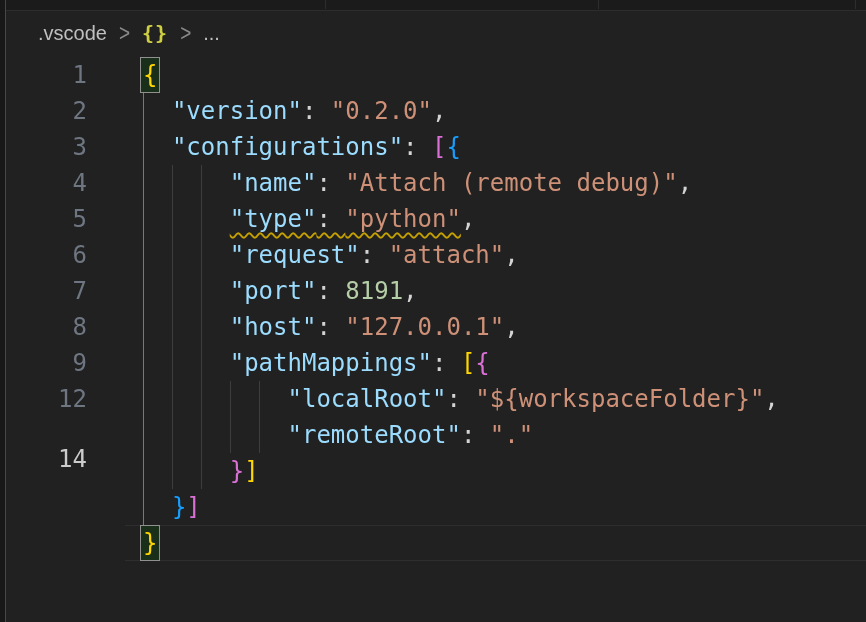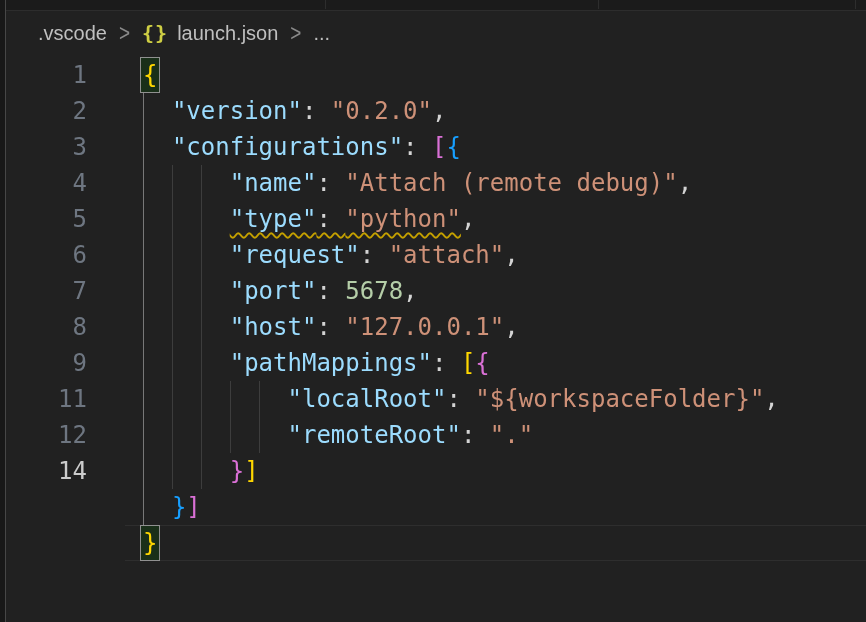--- a/index.html
+++ b/index.html
@@ -80,21 +80,21 @@
     text-align: right;
     z-index: 4;
   }
   .line-number {
     height: 36px;
     line-height: 36px;
     font-size: 24px;
     color: var(--lnum);
     cursor: pointer;
   }
-  .line-number.active { color: var(--lnum-active); }
+  .line-number.active { color: var(--lnum-active); margin-top: 24px; }
   .guides { position: absolute; left: 143px; top: 0; z-index: 2; }
   .indent-guide { position: absolute; width: 1px; background: var(--guide); }
   .indent-guide.active { background: var(--guide-active); }
   .bracket-match-box {
     position: absolute;
     width: 20px;
     height: 36px;
     background: var(--match-bg);
     border: 1px solid var(--match-border);
     z-index: 3;
@@ -138,39 +138,37 @@
       <div class="tab-divider" style="left: 849px;"></div>
     </div>
 
   <div class="editor-sash"></div>
 
   <div class="breadcrumb">
     <span class="crumb">.vscode</span>
     <span class="crumb-sep">&gt;</span>
     <span class="crumb crumb-file">
       <span class="json-icon">{}</span>
-      <span>launch.json</span>
     </span>
     <span class="crumb-sep">&gt;</span>
     <span class="crumb">...</span>
   </div>
 
   <div class="editor">
     <div class="current-line" id="current-line" style="top: 468px;"></div>
     <div class="gutter" id="gutter">
         <div class="line-number">1</div>
         <div class="line-number">2</div>
         <div class="line-number">3</div>
         <div class="line-number">4</div>
         <div class="line-number">5</div>
         <div class="line-number">6</div>
         <div class="line-number">7</div>
         <div class="line-number">8</div>
         <div class="line-number">9</div>
-        <div class="line-number">11</div>
         <div class="line-number">12</div>
         <div class="line-number active">14</div>
       </div>
     <div class="guides" id="guides">
         <div class="indent-guide active" style="left: 0px; top: 36px; height: 432px;"></div>
         <div class="indent-guide" style="left: 29px; top: 108px; height: 324px;"></div>
         <div class="indent-guide" style="left: 58px; top: 108px; height: 324px;"></div>
         <div class="indent-guide" style="left: 87px; top: 324px; height: 72px;"></div>
         <div class="indent-guide" style="left: 116px; top: 324px; height: 72px;"></div>
       </div>
@@ -178,21 +176,21 @@
         <div class="bracket-match-box" style="left: 140px; top: 0px;"></div>
         <div class="bracket-match-box" style="left: 140px; top: 468px;"></div>
       </div>
     <div class="code" id="code">
         <div class="code-line"><span class="tok-b1">{</span></div>
         <div class="code-line"><span>  </span><span class="tok-key">"version"</span><span class="tok-pun">: </span><span class="tok-str">"0.2.0"</span><span class="tok-pun">,</span></div>
         <div class="code-line"><span>  </span><span class="tok-key">"configurations"</span><span class="tok-pun">: </span><span class="tok-b2">[</span><span class="tok-b3">{</span></div>
         <div class="code-line"><span>      </span><span class="tok-key">"name"</span><span class="tok-pun">: </span><span class="tok-str">"Attach (remote debug)"</span><span class="tok-pun">,</span></div>
         <div class="code-line"><span>      </span><span class="tok-key squiggle">"type"</span><span class="tok-pun squiggle">: </span><span class="tok-str squiggle">"python"</span><span class="tok-pun">,</span></div>
         <div class="code-line"><span>      </span><span class="tok-key">"request"</span><span class="tok-pun">: </span><span class="tok-str">"attach"</span><span class="tok-pun">,</span></div>
-        <div class="code-line"><span>      </span><span class="tok-key">"port"</span><span class="tok-pun">: </span><span class="tok-num">5678</span><span class="tok-pun">,</span></div>
+        <div class="code-line"><span>      </span><span class="tok-key">"port"</span><span class="tok-pun">: </span><span class="tok-num">8191</span><span class="tok-pun">,</span></div>
         <div class="code-line"><span>      </span><span class="tok-key">"host"</span><span class="tok-pun">: </span><span class="tok-str">"127.0.0.1"</span><span class="tok-pun">,</span></div>
         <div class="code-line"><span>      </span><span class="tok-key">"pathMappings"</span><span class="tok-pun">: </span><span class="tok-b1">[</span><span class="tok-b2">{</span></div>
         <div class="code-line"><span>          </span><span class="tok-key">"localRoot"</span><span class="tok-pun">: </span><span class="tok-str">"${workspaceFolder}"</span><span class="tok-pun">,</span></div>
         <div class="code-line"><span>          </span><span class="tok-key">"remoteRoot"</span><span class="tok-pun">: </span><span class="tok-str">"."</span></div>
         <div class="code-line"><span>      </span><span class="tok-b2">}</span><span class="tok-b1">]</span></div>
         <div class="code-line"><span>  </span><span class="tok-b3">}</span><span class="tok-b2">]</span></div>
         <div class="code-line"><span class="tok-b1">}</span></div>
       </div>
   </div>
 

